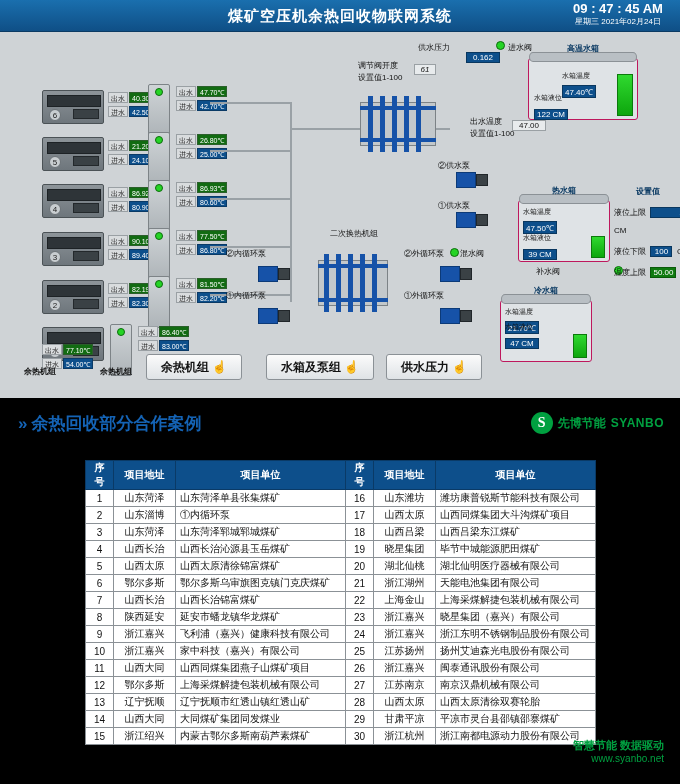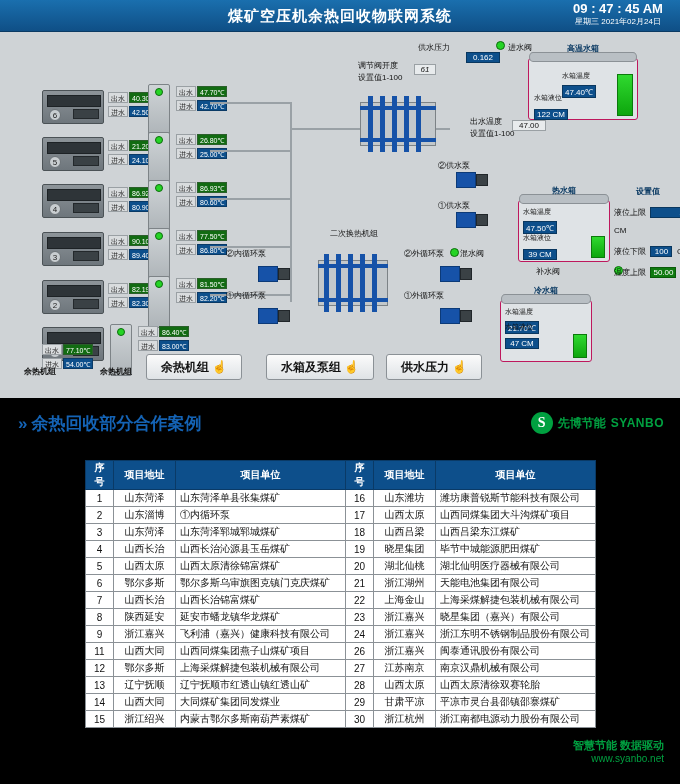--- a/index.html
+++ b/index.html
@@ -598,20 +598,28 @@
         </tr>
         <tr>
           <td class="c">9</td>
           <td class="c">浙江嘉兴</td>
           <td>飞利浦（嘉兴）健康科技有限公司</td>
           <td class="c">24</td>
           <td class="c">浙江嘉兴</td>
           <td>浙江东明不锈钢制品股份有限公司</td>
         </tr>
         <tr>
+          <td class="c">10</td>
+          <td class="c">浙江嘉兴</td>
+          <td>家中科技（嘉兴）有限公司</td>
+          <td class="c">25</td>
+          <td class="c">江苏扬州</td>
+          <td>扬州艾迪森光电股份有限公司</td>
+        </tr>
+        <tr>
           <td class="c">11</td>
           <td class="c">山西大同</td>
           <td>山西同煤集团燕子山煤矿项目</td>
           <td class="c">26</td>
           <td class="c">浙江嘉兴</td>
           <td>闽泰通讯股份有限公司</td>
         </tr>
         <tr>
           <td class="c">12</td>
           <td class="c">鄂尔多斯</td>

